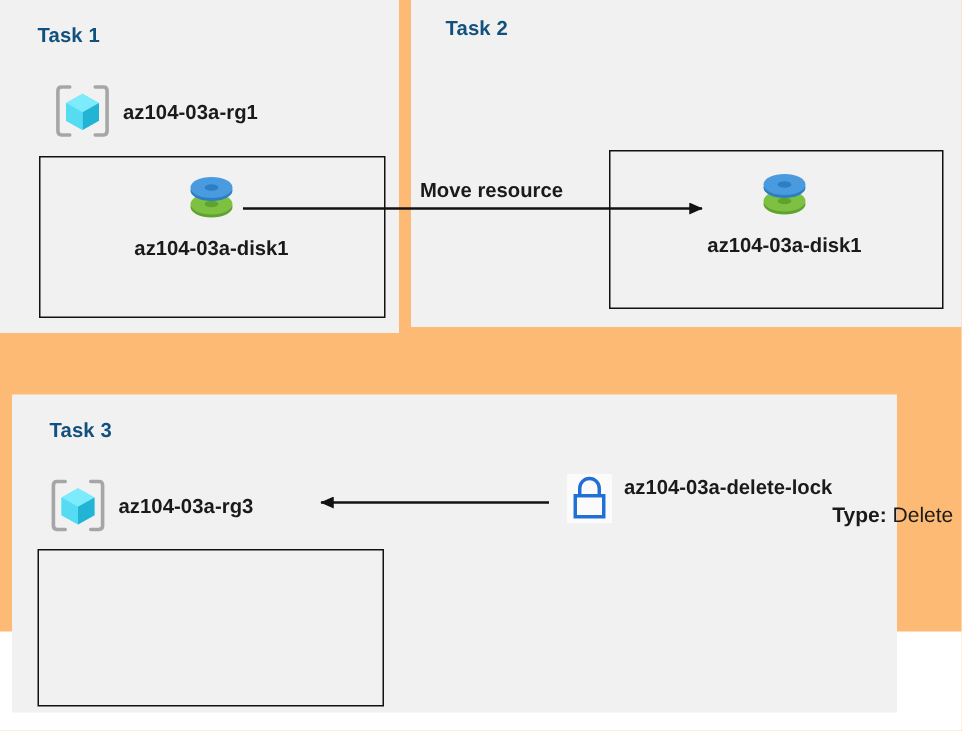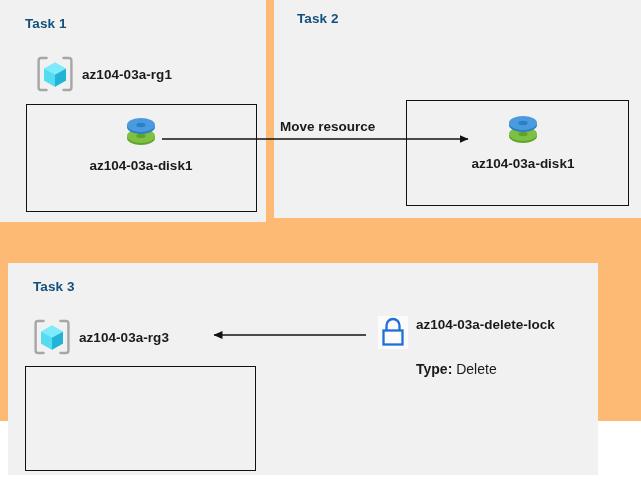--- a/index.html
+++ b/index.html
@@ -97,21 +97,21 @@
   #lock-node {
     position: absolute;
     left: 378px;
     top: 316px;
     display: flex;
     align-items: flex-start;
     gap: 8px;
     white-space: nowrap;
   }
   .lock-icon { width: 30px; height: 33px; display: block; flex: none; }
-  .lock-texts { display: flex; flex-direction: column; margin-top: 1px; gap: 11px; }
+  .lock-texts { display: flex; flex-direction: row; margin-top: 1px; }
   .lock-title {
     font-size: 13.5px;
     font-weight: bold;
     color: #1a1a1a;
   }
   .lock-type-line {
     font-size: 14px;
     color: #1a1a1a;
     margin-top: 18px;
   }

